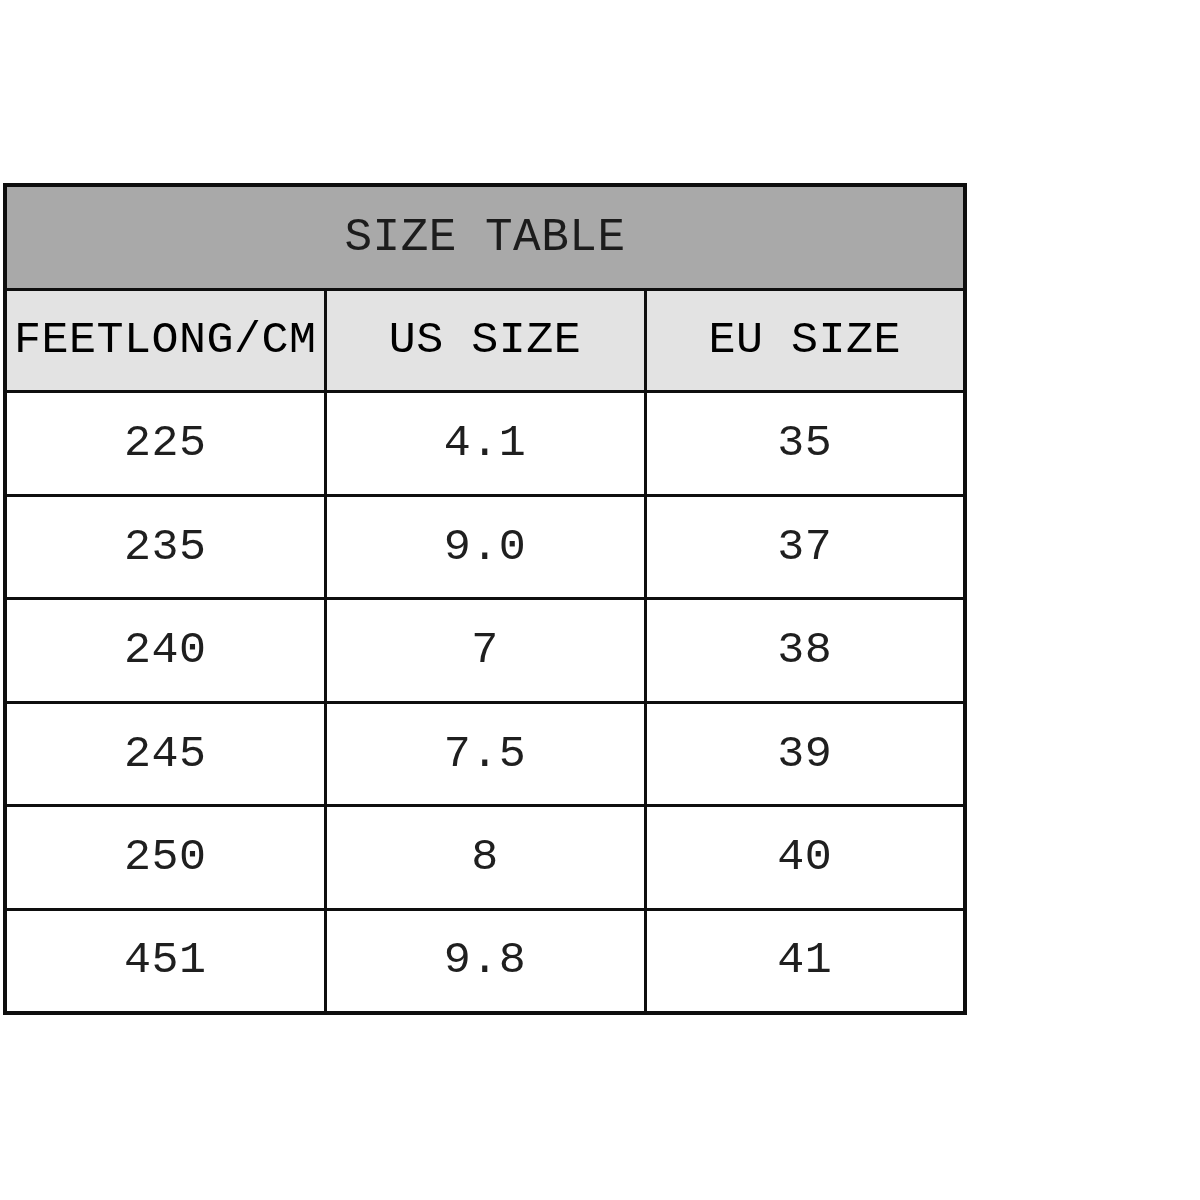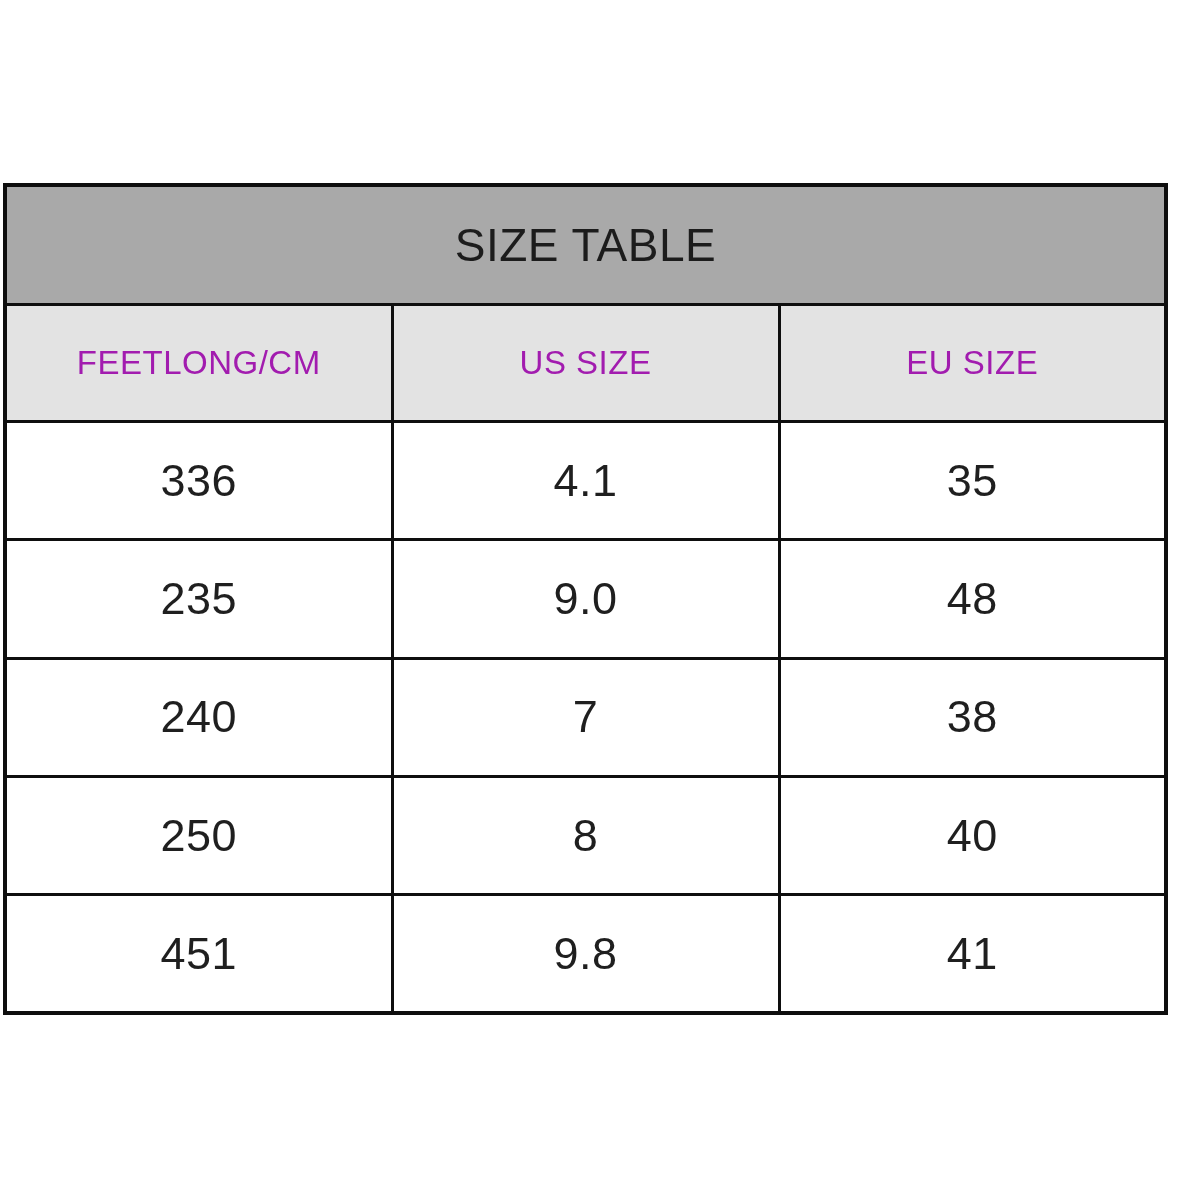--- a/index.html
+++ b/index.html
@@ -13,25 +13,26 @@
     position: relative;
     width: 1200px;
     height: 1200px;
     background: #ffffff;
     overflow: hidden;
   }
   table.size-table {
     position: absolute;
     left: 3px;
     top: 183px;
-    width: 1165px;
+    width: 964px;
     height: 832px;
     border-collapse: collapse;
     table-layout: fixed;
     border: 4px solid #0e0e0e;
+    font-family: Liberation Mono, monospace;
   }
   table.size-table td, table.size-table th {
     border: 3px solid #0e0e0e;
     text-align: center;
     vertical-align: middle;
     color: #1f1f1f;
     font-weight: 400;
     font-size: 45px;
     letter-spacing: 0.5px;
     overflow: hidden;
@@ -39,22 +40,22 @@
   }
   tr.title-row td {
     background: #a9a9a9;
     height: 84px;
     font-size: 46px;
     color: #1c1c1c;
   }
   tr.header-row th {
     background: #e3e3e3;
     height: 82px;
-    font-size: 33px;
-    color: #a21caf;
+    font-size: 45px;
+    color: #000000;
   }
   tr.data-row td {
     background: #ffffff;
     height: 83px;
   }
 </style>
 </head>
 <body>
 
 <div class="canvas">
@@ -62,33 +63,38 @@
     <tbody>
       <tr class="title-row">
         <td colspan="3">SIZE TABLE</td>
       </tr>
       <tr class="header-row">
         <th>FEETLONG/CM</th>
         <th>US SIZE</th>
         <th>EU SIZE</th>
       </tr>
       <tr class="data-row">
-        <td>336</td>
+        <td>225</td>
         <td>4.1</td>
         <td>35</td>
       </tr>
       <tr class="data-row">
         <td>235</td>
         <td>9.0</td>
-        <td>48</td>
+        <td>37</td>
       </tr>
       <tr class="data-row">
         <td>240</td>
         <td>7</td>
         <td>38</td>
+      </tr>
+      <tr class="data-row">
+        <td>245</td>
+        <td>7.5</td>
+        <td>39</td>
       </tr>
       <tr class="data-row">
         <td>250</td>
         <td>8</td>
         <td>40</td>
       </tr>
       <tr class="data-row">
         <td>451</td>
         <td>9.8</td>
         <td>41</td>

